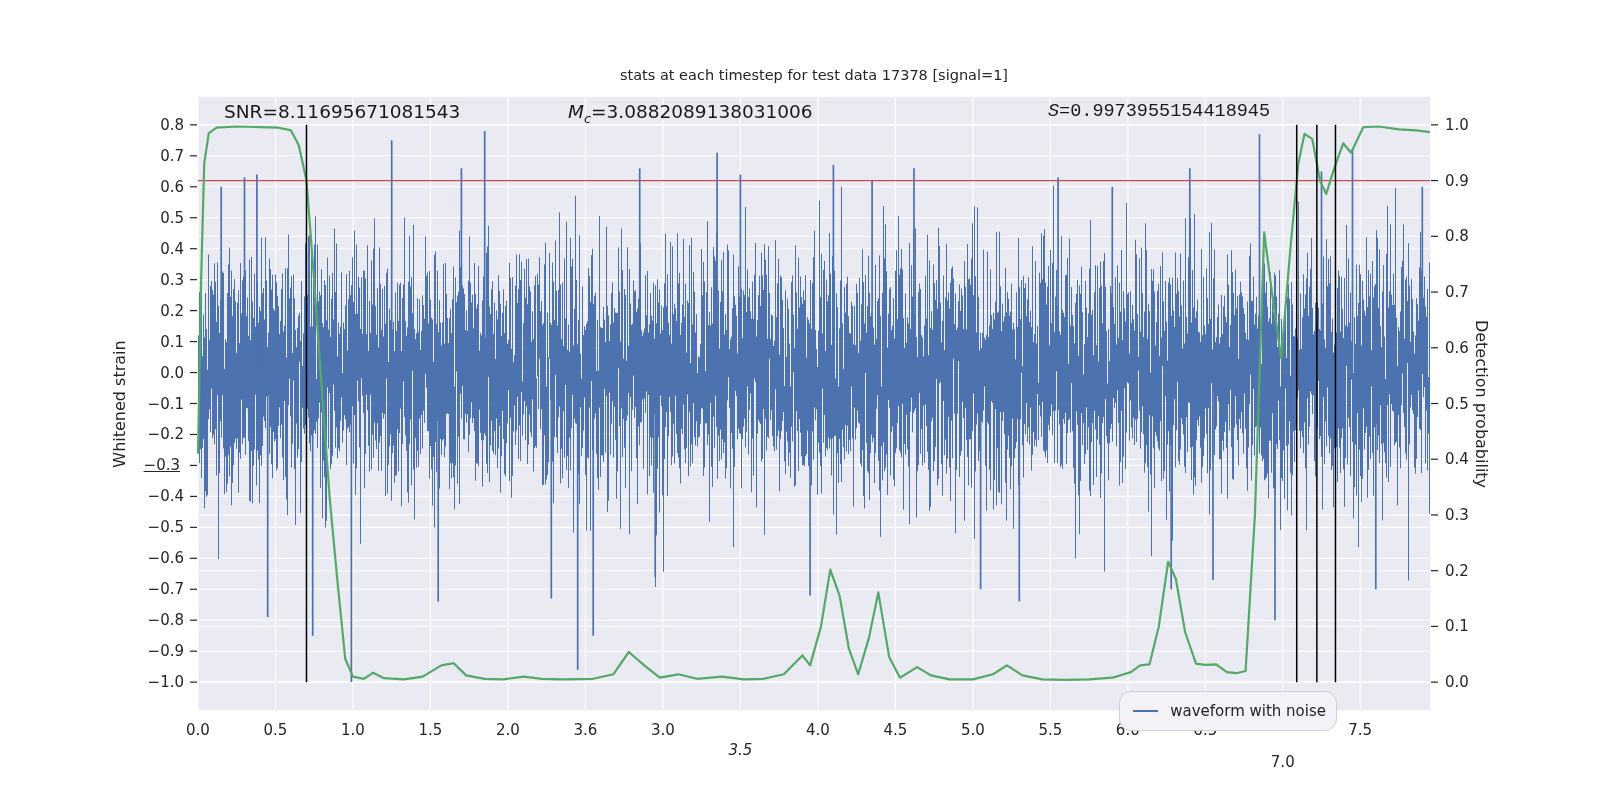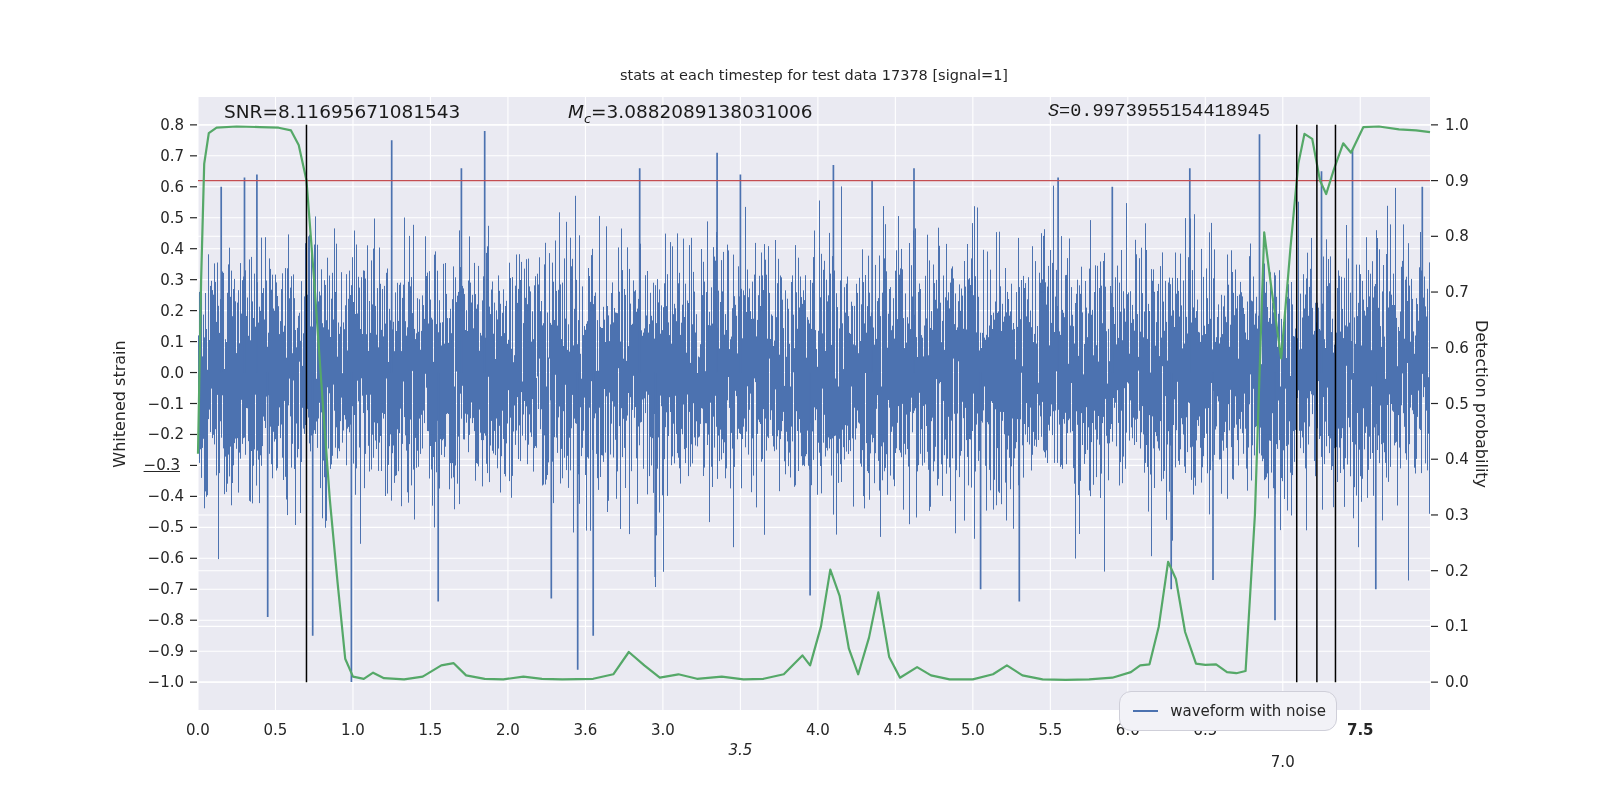--- a/index.html
+++ b/index.html
@@ -127,21 +127,21 @@
       <div class="tick xtick" style="left: 560.421px; top: 721px;">3.6</div>
       <div class="tick xtick" style="left: 637.906px; top: 721px;">3.0</div>
       <div class="tick xtick" style="left: 715.39px; top: 741px; font-style: italic;">3.5</div>
       <div class="tick xtick" style="left: 792.874px; top: 721px;">4.0</div>
       <div class="tick xtick" style="left: 870.358px; top: 721px;">4.5</div>
       <div class="tick xtick" style="left: 947.843px; top: 721px;">5.0</div>
       <div class="tick xtick" style="left: 1025.33px; top: 721px;">5.5</div>
       <div class="tick xtick" style="left: 1102.81px; top: 721px;">6.0</div>
       <div class="tick xtick" style="left: 1180.3px; top: 721px;">6.5</div>
       <div class="tick xtick" style="left: 1257.78px; top: 721px; margin-top: 32px;">7.0</div>
-      <div class="tick xtick" style="left: 1335.26px; top: 721px; font-weight: bold;">7.5</div>
+      <div class="tick xtick" style="left: 1335.26px; top: 721px;">7.5</div>
     </div>
   <div id="lticks">
       <div class="tick ltick" style="left: 134px; top: 115.864px;">0.8</div>
       <div class="tick ltick" style="left: 134px; top: 146.823px;">0.7</div>
       <div class="tick ltick" style="left: 134px; top: 177.783px;">0.6</div>
       <div class="tick ltick" style="left: 134px; top: 208.742px;">0.5</div>
       <div class="tick ltick" style="left: 134px; top: 239.702px;">0.4</div>
       <div class="tick ltick" style="left: 134px; top: 270.662px;">0.3</div>
       <div class="tick ltick" style="left: 134px; top: 301.621px;">0.2</div>
       <div class="tick ltick" style="left: 134px; top: 332.581px;">0.1</div>

